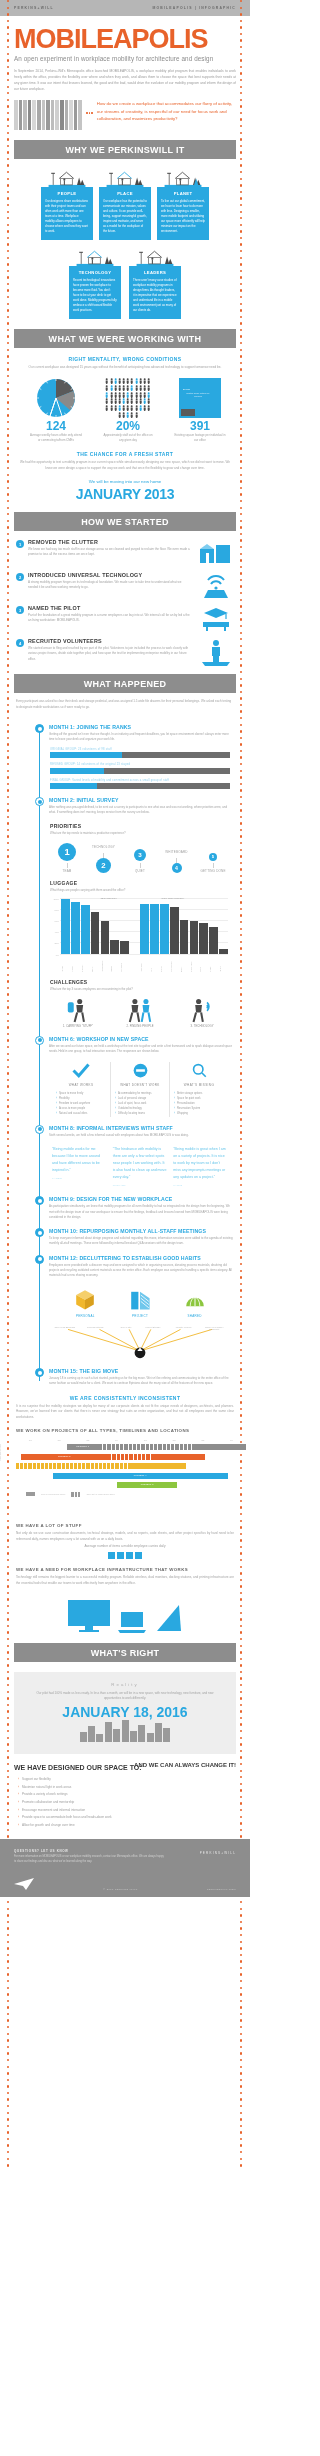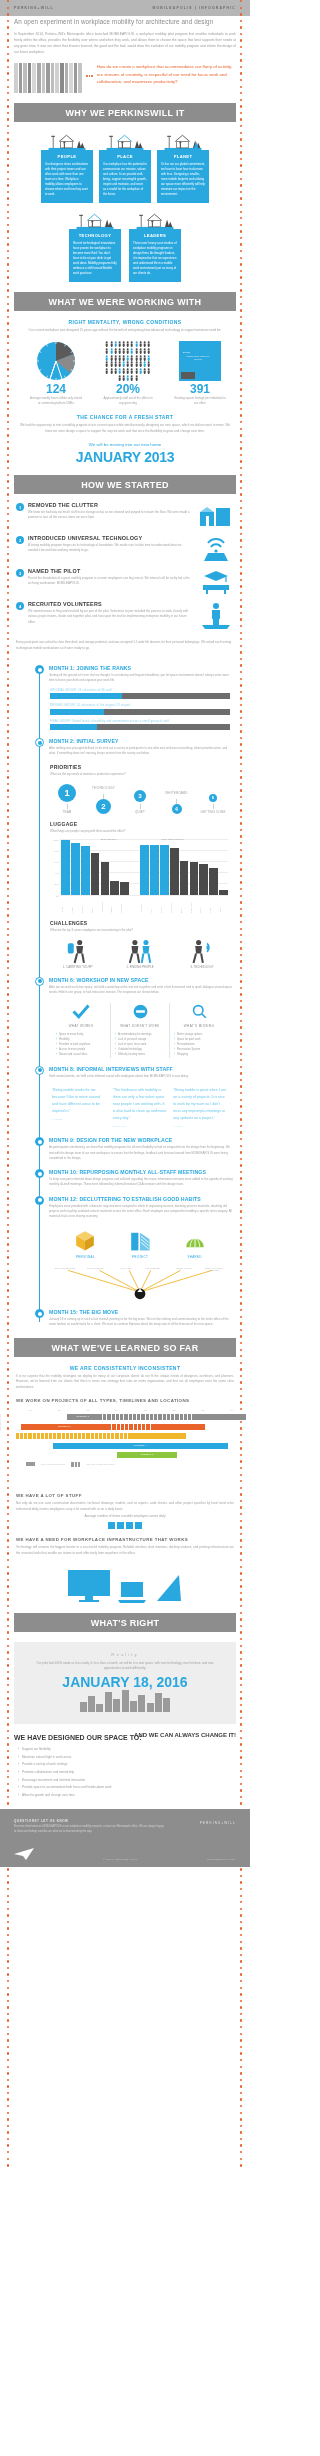--- a/index.html
+++ b/index.html
@@ -888,20 +888,21 @@
       <i></i>
       <i></i>
       <i></i>
     </div>
 
   <div class="topbar">
     <span>PERKINS+WILL</span>
     <span>MOBILEAPOLIS | INFOGRAPHIC</span>
   </div>
 
+  <div class="title">MOBILEAPOLIS</div>
   <div class="subtitle">An open experiment in workplace mobility for architecture and design</div>
   <div class="intro">In September 2014, Perkins+Will's Minneapolis office launched MOBILEAPOLIS, a workplace mobility pilot program that enables individuals to work freely within the office, provides the flexibility over where and when they work, and allows them to choose the space that best supports their needs at any given time. It was our intent that lessons learned, the good and the bad, would drive the evolution of our mobility program and inform the design of our future workplace.</div>
 
   <div class="qblock">
     <div class="qbars" id="qbars">
         <i style="background:#cfcfcf"></i>
         <i style="background:#9a9a9a"></i>
         <i style="background:#bdbdbd"></i>
         <i style="background:#8a8a8a"></i>
         <i style="background:#d6d6d6"></i>
@@ -1299,20 +1300,21 @@
     </div>
     <div class="stepicon"><svg viewBox="0 0 40 28" width="40" height="28">
             <circle cx="20" cy="5" r="3" fill="#29a8e0"></circle>
             <path d="M16 9 h8 v9 h-8 Z" fill="#29a8e0"></path>
             <path d="M6 24 h28 l-3 4 h-22 Z" fill="#29a8e0"></path>
             <rect x="17" y="18" width="6" height="6" fill="#29a8e0"></rect>
           </svg></div>
   </div>
     </div>
 
+  <div class="banner">WHAT HAPPENED</div>
   <div style="padding:6px 16px 0 16px;font-size:3px;line-height:1.85;color:#a3a3a3;">Every participant was asked to clear their desk and storage pedestal, and was assigned 1.5 wide file drawers for their personal belongings. We asked each testing to designate mobile workstations so if were ready to go.</div>
   <div class="timeline">
     <div class="tline"></div>
     <div id="monthsWrap">
         <div>
     <div class="tnode">
       <div class="tdot solid">
               <b></b>
             </div>
       <div class="tbody">
@@ -1697,21 +1699,20 @@
             </div>
       <div class="tbody">
         <div class="tttl">MONTH 15: THE BIG MOVE</div>
         <div class="ttxt">January 18 is coming up in such a fast started, pointing us for the big move. We isn't be refining and communicating to the entire office of the same fashion as would make for a client. We want to continue Epinions about the many size of all the features of the new space.</div>
       </div>
     </div>
         </div>
       </div>
   </div>
 
-  <div class="banner">WHAT WE'VE LEARNED SO FAR</div>
   <div id="learnedWrap">
       <div>
         <div class="subhead" style="">WE ARE CONSISTENTLY INCONSISTENT</div>
         <div class="subtext" style="text-align:justify;padding:3px 16px 0 16px;">It is no surprise that the mobility strategies we deploy for many of our corporate clients do not fit the unique needs of designers, architects, and planners. However, we've learned from our clients that there is never one strategy that suits an entire organization, and that not all employees want the same clear workstations.</div>
       </div>
       <div>
         <div class="subhead" style="text-align:left;padding-left:16px;color:#6a6a6a;font-size:4.4px;">WE WORK ON PROJECTS OF ALL TYPES, TIMELINES AND LOCATIONS</div>
         <div class="gantt">
     <div class="gscale">
             <span>Q1</span>

